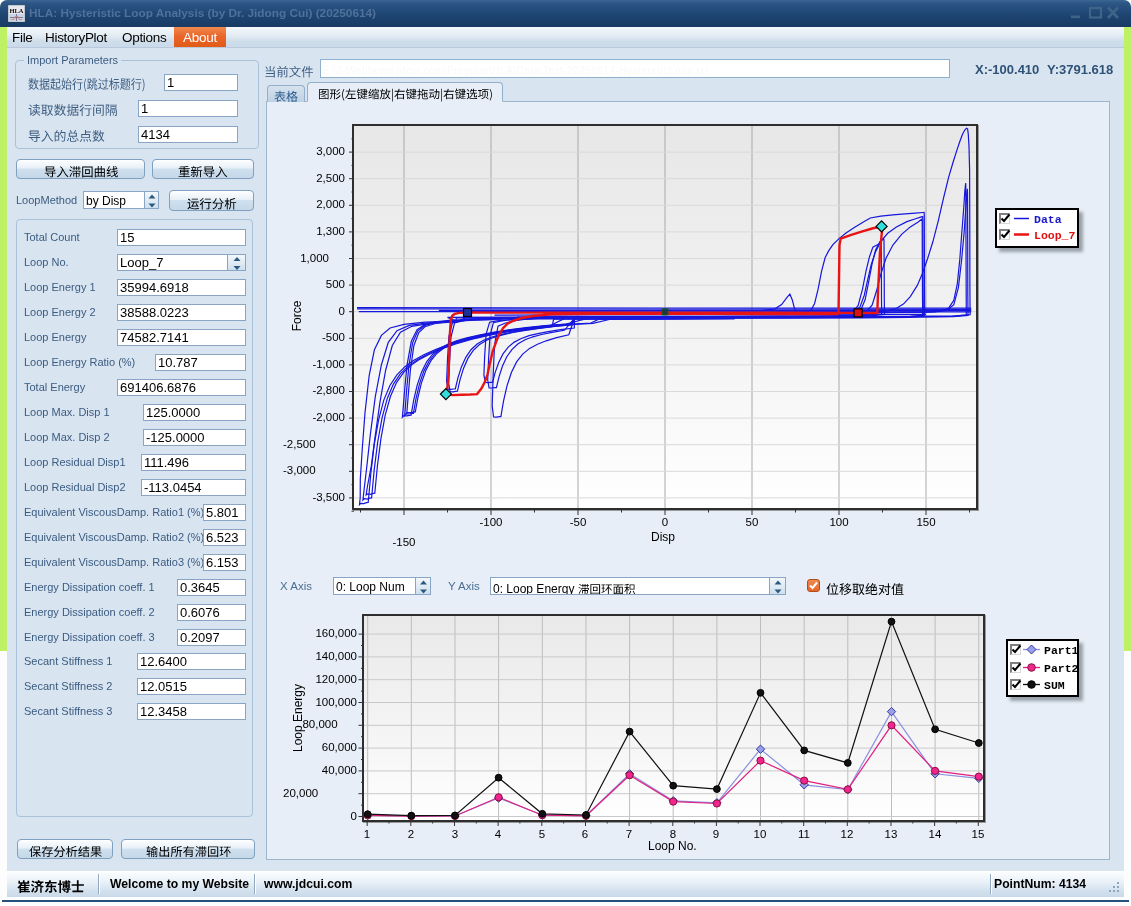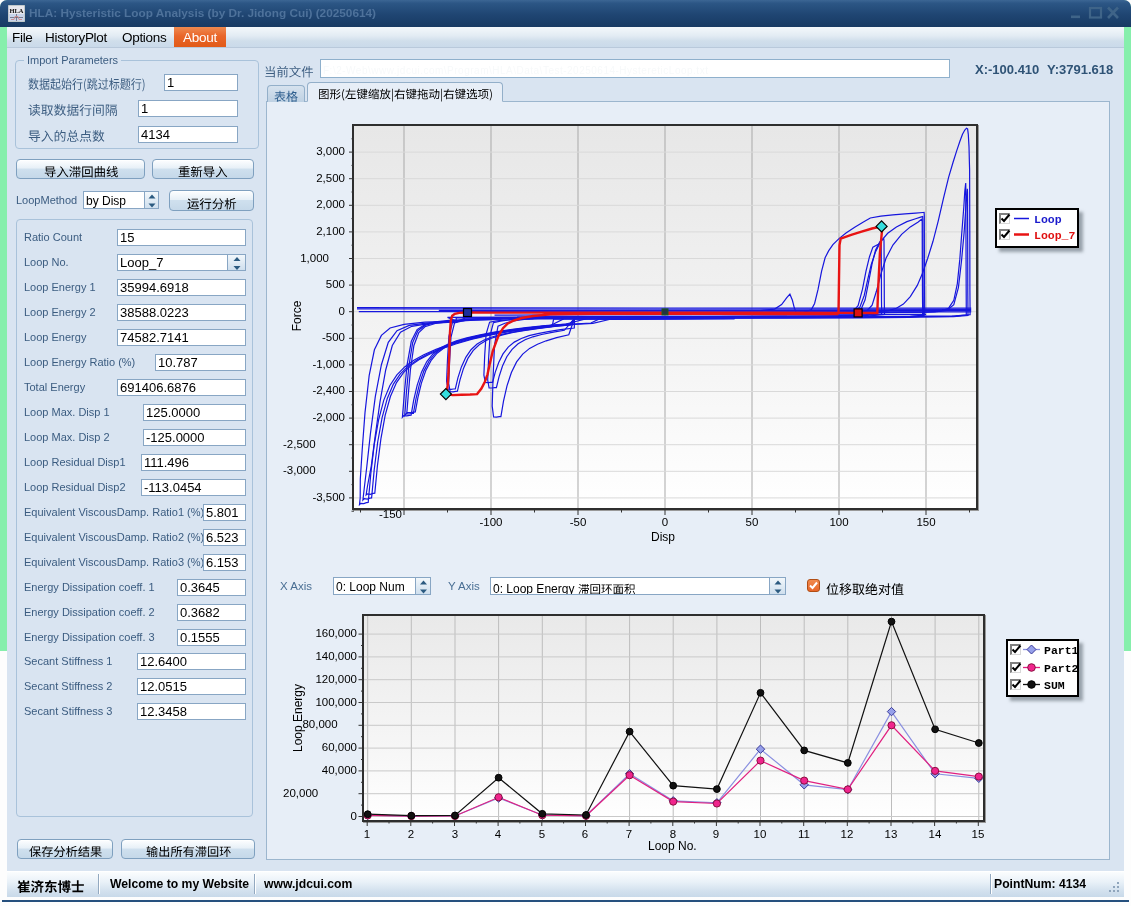--- a/index.html
+++ b/index.html
@@ -1,17 +1,17 @@
 <!DOCTYPE html>
 <html><head><meta charset="utf-8"><style>
 *{margin:0;padding:0;box-sizing:border-box}
 html,body{width:1131px;height:906px;overflow:hidden}
 body{font-family:"Liberation Sans",sans-serif;position:relative;background:#fdfdfd}
 .abs{position:absolute}
-#win{position:absolute;left:0;top:0;width:1131px;height:651px;background:#86efac;border-radius:8px 8px 0 0}
+#win{position:absolute;left:0;top:0;width:1131px;height:651px;background:#bef264;border-radius:8px 8px 0 0}
 #titlebar{position:absolute;left:0;top:0;width:1131px;height:27px;border-radius:7px 7px 0 0;
  background:linear-gradient(#3c6694 0%,#2c5685 12%,#1f4572 55%,#183a63 100%)}
 #title{position:absolute;left:29px;top:6px;font-size:11.8px;font-weight:bold;color:#4e729b;letter-spacing:0px}
 #menubar{position:absolute;left:7px;top:27px;width:1117px;height:21px;
  background:linear-gradient(#f4f8fb 0%,#e2ebf3 45%,#d0deeb 70%,#cadaea 100%);border-bottom:1px solid #b9c9db}
 .menuitem{position:absolute;top:3px;font-size:13.5px;letter-spacing:-0.3px;color:#000}
 #client{position:absolute;left:7px;top:48px;width:1117px;height:823px;background:#d9e4f1}
 .gbox{position:absolute;border:1px solid #a9c2da;border-radius:4px}
 .glabel{position:absolute;font-size:11px;color:#3b5c80;background:#d9e4f1;padding:0 3px;line-height:12px}
 .flabel{position:absolute;font-size:11px;color:#3b5c80;white-space:nowrap}
@@ -79,21 +79,21 @@
     <div class="flabel" style="left:16px;top:194px;font-size:11px">LoopMethod</div>
     <div class="inp" style="left:83px;top:191px;width:62px;height:18px;padding-top:2px;font-size:12px">by Disp</div>
     <div class="spin" style="left:145px;top:191px;width:14px;height:18px"><svg width="14" height="18">
         <path d="M3.5 6.5L10.5 6.5L7.0 2.5Z" fill="#2b5a80"></path>
         <path d="M3.5 11.5L10.5 11.5L7.0 15.5Z" fill="#2b5a80"></path>
       </svg></div>
     <div class="btn" style="left:169px;top:190px;width:85px;height:21px;padding-top:3px"><svg class="zh " style="vertical-align:-3px" width="50" height="18" viewBox="0 0 50 18">
         <path fill="#000" d="M4.7 4.7V5.6H11.0V4.7ZM0.8 5.2C1.6 5.7 2.6 6.5 3.0 6.9L3.7 6.2C3.2 5.8 2.2 5.1 1.5 4.6ZM4.6 12.9C5.0 12.7 5.6 12.7 10.2 12.3L10.7 13.2L11.5 12.8C11.1 11.9 10.1 10.2 9.3 9.0L8.5 9.4C8.9 10.0 9.4 10.8 9.8 11.5L5.7 11.8C6.3 10.8 7.0 9.6 7.5 8.5H11.8V7.6H3.9V8.5H6.4C5.9 9.7 5.2 10.9 5.0 11.2C4.7 11.6 4.6 11.9 4.3 12.0C4.4 12.2 4.6 12.7 4.6 12.9ZM3.1 8.3H0.5V9.2H2.2V13.1C1.7 13.4 1.1 13.9 0.5 14.6L1.1 15.4C1.7 14.6 2.3 13.9 2.8 13.9C3.0 13.9 3.5 14.3 4.0 14.6C4.8 15.1 5.9 15.3 7.4 15.3C8.7 15.3 10.9 15.2 11.7 15.1C11.7 14.9 11.9 14.4 12.0 14.1C10.7 14.3 8.8 14.4 7.4 14.4C6.1 14.4 5.0 14.3 4.2 13.8C3.7 13.5 3.4 13.2 3.1 13.1Z M17.8 4.7V5.6H23.9V4.7ZM15.7 4.0C15.1 4.9 13.9 6.0 12.8 6.7C13.0 6.8 13.3 7.2 13.4 7.4C14.5 6.6 15.8 5.4 16.6 4.3ZM17.2 8.1V9.0H21.4V14.2C21.4 14.4 21.3 14.4 21.1 14.4C20.9 14.5 20.0 14.5 19.2 14.4C19.3 14.7 19.4 15.1 19.5 15.3C20.7 15.3 21.4 15.3 21.8 15.2C22.2 15.0 22.4 14.8 22.4 14.2V9.0H24.2V8.1ZM16.2 6.6C15.4 8.0 14.0 9.5 12.7 10.4C12.9 10.6 13.2 11.0 13.4 11.2C13.8 10.8 14.3 10.4 14.8 9.9V15.4H15.7V8.9C16.2 8.2 16.7 7.6 17.1 6.9Z M33.1 4.2 32.3 4.5C33.2 6.4 34.7 8.4 36.0 9.5C36.1 9.3 36.5 8.9 36.7 8.7C35.4 7.8 33.9 5.9 33.1 4.2ZM28.8 4.2C28.1 6.1 26.8 7.8 25.3 8.9C25.6 9.1 26.0 9.4 26.1 9.6C26.5 9.3 26.8 9.1 27.1 8.7V9.6H29.5C29.2 11.7 28.5 13.7 25.6 14.6C25.8 14.8 26.1 15.2 26.2 15.4C29.3 14.3 30.2 12.0 30.5 9.6H33.9C33.7 12.7 33.5 13.9 33.2 14.2C33.1 14.3 33.0 14.4 32.7 14.4C32.4 14.4 31.6 14.4 30.8 14.3C31.0 14.5 31.1 14.9 31.1 15.2C31.9 15.3 32.7 15.3 33.1 15.2C33.5 15.2 33.8 15.1 34.1 14.8C34.5 14.3 34.7 12.9 34.9 9.1C34.9 9.0 34.9 8.7 34.9 8.7H27.2C28.2 7.5 29.2 6.1 29.8 4.5Z M43.2 5.3V9.2C43.2 10.9 43.1 13.2 41.9 14.9C42.2 15.0 42.5 15.2 42.7 15.4C43.9 13.6 44.1 11.0 44.1 9.2V9.1H46.3V15.4H47.2V9.1H49.1V8.2H44.1V6.0C45.6 5.7 47.2 5.3 48.3 4.8L47.6 4.1C46.5 4.6 44.8 5.0 43.2 5.3ZM39.8 4.0V6.6H37.9V7.5H39.7C39.3 9.2 38.4 11.2 37.6 12.2C37.8 12.4 38.0 12.8 38.1 13.1C38.7 12.2 39.3 10.9 39.8 9.5V15.4H40.7V9.3C41.1 10.0 41.6 10.8 41.8 11.2L42.4 10.5C42.2 10.1 41.1 8.7 40.7 8.2V7.5H42.5V6.6H40.7V4.0Z"></path>
       </svg></div>
     <div class="gbox" style="left:16px;top:219px;width:237px;height:598px"></div>
-    <div class="flabel" style="left:24px;top:231px">Ratio Count</div>
+    <div class="flabel" style="left:24px;top:231px">Total Count</div>
     <div class="inp" style="left:117px;top:229px;width:129px;height:17px">15</div>
     <div class="flabel" style="left:24px;top:256px">Loop No.</div>
     <div class="inp" style="left:117px;top:254px;width:111px;height:17px">Loop_7</div>
     <div class="spin" style="left:228px;top:254px;width:18px;height:17px"><svg width="18" height="17">
         <path d="M5.5 6.0L12.5 6.0L9.0 2.0Z" fill="#2b5a80"></path>
         <path d="M5.5 11.0L12.5 11.0L9.0 15.0Z" fill="#2b5a80"></path>
       </svg></div>
     <div class="flabel" style="left:24px;top:281px">Loop Energy 1</div>
     <div class="inp" style="left:117px;top:279px;width:129px;height:17px">35994.6918</div>
     <div class="flabel" style="left:24px;top:306px">Loop Energy 2</div>
@@ -114,23 +114,23 @@
     <div class="inp" style="left:141px;top:479px;width:105px;height:17px">-113.0454</div>
     <div class="flabel" style="left:24px;top:506px">Equivalent ViscousDamp. Ratio1 (%)</div>
     <div class="inp" style="left:203px;top:504px;width:43px;height:17px">5.801</div>
     <div class="flabel" style="left:24px;top:531px">Equivalent ViscousDamp. Ratio2 (%)</div>
     <div class="inp" style="left:203px;top:529px;width:43px;height:17px">6.523</div>
     <div class="flabel" style="left:24px;top:556px">Equivalent ViscousDamp. Ratio3 (%)</div>
     <div class="inp" style="left:203px;top:554px;width:43px;height:17px">6.153</div>
     <div class="flabel" style="left:24px;top:581px">Energy Dissipation coeff. 1</div>
     <div class="inp" style="left:177px;top:579px;width:69px;height:17px">0.3645</div>
     <div class="flabel" style="left:24px;top:606px">Energy Dissipation coeff. 2</div>
-    <div class="inp" style="left:177px;top:604px;width:69px;height:17px">0.3682</div>
+    <div class="inp" style="left:177px;top:604px;width:69px;height:17px">0.6076</div>
     <div class="flabel" style="left:24px;top:631px">Energy Dissipation coeff. 3</div>
-    <div class="inp" style="left:177px;top:629px;width:69px;height:17px">0.1555</div>
+    <div class="inp" style="left:177px;top:629px;width:69px;height:17px">0.2097</div>
     <div class="flabel" style="left:24px;top:655px">Secant Stiffness 1</div>
     <div class="inp" style="left:137px;top:653px;width:109px;height:17px">12.6400</div>
     <div class="flabel" style="left:24px;top:680px">Secant Stiffness 2</div>
     <div class="inp" style="left:137px;top:678px;width:109px;height:17px">12.0515</div>
     <div class="flabel" style="left:24px;top:705px">Secant Stiffness 3</div>
     <div class="inp" style="left:137px;top:703px;width:109px;height:17px">12.3458</div>
     <div class="btn" style="left:17px;top:839px;width:96px;height:20px;padding-top:2px"><svg class="zh " style="vertical-align:-3px" width="73" height="18" viewBox="0 0 73 18">
         <path fill="#000" d="M5.5 5.3H10.1V7.5H5.5ZM4.6 4.5V8.4H7.3V9.9H3.7V10.7H6.8C5.9 12.0 4.6 13.2 3.4 13.9C3.6 14.0 3.9 14.4 4.0 14.6C5.2 13.9 6.4 12.7 7.3 11.3V15.1H8.2V11.3C9.0 12.6 10.2 13.9 11.3 14.6C11.5 14.4 11.8 14.1 12.0 13.9C10.8 13.2 9.5 12.0 8.8 10.7H11.6V9.9H8.2V8.4H11.0V4.5ZM3.4 3.9C2.7 5.8 1.5 7.6 0.3 8.8C0.4 9.0 0.7 9.5 0.8 9.7C1.2 9.2 1.7 8.7 2.1 8.1V15.1H3.0V6.7C3.5 5.9 3.9 5.1 4.2 4.2Z M19.7 9.9V10.9H16.3V11.8H19.7V14.0C19.7 14.2 19.6 14.2 19.4 14.3C19.2 14.3 18.5 14.3 17.7 14.2C17.8 14.5 17.9 14.9 17.9 15.1C19.0 15.1 19.7 15.1 20.1 15.0C20.5 14.8 20.6 14.6 20.6 14.0V11.8H23.9V10.9H20.6V10.2C21.5 9.6 22.4 8.9 23.1 8.1L22.5 7.7L22.3 7.7H17.3V8.6H21.5C21.0 9.1 20.3 9.6 19.7 9.9ZM16.9 3.9C16.8 4.4 16.6 5.0 16.4 5.5H13.0V6.4H16.0C15.2 8.1 14.1 9.6 12.6 10.7C12.7 10.9 12.9 11.3 13.0 11.5C13.6 11.1 14.1 10.7 14.5 10.2V15.1H15.4V9.1C16.1 8.3 16.6 7.4 17.0 6.4H23.7V5.5H17.4C17.5 5.1 17.7 4.6 17.8 4.1Z M32.6 4.1 31.8 4.5C32.6 6.3 34.1 8.3 35.4 9.4C35.6 9.1 35.9 8.8 36.1 8.6C34.9 7.6 33.4 5.8 32.6 4.1ZM28.4 4.1C27.6 6.0 26.4 7.7 24.9 8.8C25.2 8.9 25.6 9.3 25.7 9.5C26.0 9.2 26.4 8.9 26.7 8.6V9.4H29.0C28.8 11.5 28.1 13.4 25.2 14.4C25.4 14.6 25.6 14.9 25.8 15.2C28.9 14.0 29.7 11.8 30.0 9.4H33.3C33.2 12.5 33.0 13.7 32.7 14.0C32.6 14.1 32.4 14.1 32.2 14.1C31.9 14.1 31.1 14.1 30.3 14.1C30.5 14.3 30.6 14.7 30.6 15.0C31.4 15.0 32.2 15.0 32.6 15.0C33.0 15.0 33.3 14.9 33.5 14.6C34.0 14.1 34.1 12.7 34.3 9.0C34.3 8.8 34.3 8.5 34.3 8.5H26.7C27.8 7.4 28.7 6.0 29.3 4.4Z M42.5 5.2V9.0C42.5 10.7 42.4 13.0 41.3 14.6C41.5 14.7 41.9 15.0 42.0 15.1C43.2 13.4 43.3 10.8 43.3 9.0V9.0H45.6V15.1H46.5V9.0H48.3V8.1H43.3V5.9C44.8 5.6 46.4 5.2 47.6 4.8L46.8 4.0C45.8 4.5 44.0 5.0 42.5 5.2ZM39.1 3.9V6.5H37.3V7.4H39.1C38.6 9.1 37.8 11.0 37.0 12.0C37.1 12.2 37.4 12.6 37.5 12.8C38.1 12.0 38.7 10.7 39.1 9.3V15.1H40.0V9.2C40.5 9.8 40.9 10.6 41.2 11.0L41.7 10.3C41.5 9.9 40.5 8.6 40.0 8.0V7.4H41.8V6.5H40.0V3.9Z M49.2 13.5 49.4 14.4C50.6 14.2 52.2 13.8 53.8 13.5L53.7 12.6C52.0 13.0 50.4 13.3 49.2 13.5ZM49.5 8.9C49.7 8.9 50.0 8.8 51.5 8.6C51.0 9.4 50.5 10.0 50.2 10.2C49.8 10.7 49.5 11.0 49.3 11.0C49.4 11.3 49.5 11.7 49.6 11.9C49.9 11.7 50.3 11.7 53.7 11.0C53.7 10.8 53.6 10.5 53.7 10.2L50.9 10.7C51.9 9.6 52.9 8.3 53.7 7.0L52.9 6.5C52.6 6.9 52.4 7.4 52.1 7.8L50.5 7.9C51.2 6.9 51.9 5.6 52.4 4.4L51.5 4.0C51.0 5.4 50.1 6.9 49.9 7.3C49.6 7.7 49.4 8.0 49.2 8.0C49.3 8.3 49.4 8.7 49.5 8.9ZM56.6 3.9V5.5H53.8V6.4H56.6V8.3H54.1V9.2H60.1V8.3H57.5V6.4H60.3V5.5H57.5V3.9ZM54.4 10.4V15.1H55.3V14.6H58.9V15.1H59.8V10.4ZM55.3 13.8V11.3H58.9V13.8Z M62.9 4.5V9.3H66.6V10.4H61.8V11.2H65.9C64.8 12.4 63.0 13.4 61.4 14.0C61.6 14.2 61.9 14.5 62.1 14.7C63.7 14.1 65.4 13.0 66.6 11.6V15.1H67.6V11.6C68.8 12.9 70.6 14.0 72.2 14.7C72.3 14.4 72.6 14.1 72.8 13.9C71.2 13.4 69.5 12.3 68.3 11.2H72.5V10.4H67.6V9.3H71.3V4.5ZM63.9 7.3H66.6V8.6H63.9ZM67.6 7.3H70.4V8.6H67.6ZM63.9 5.3H66.6V6.5H63.9ZM67.6 5.3H70.4V6.5H67.6Z"></path>
       </svg></div>
     <div class="btn" style="left:121px;top:839px;width:134px;height:20px;padding-top:2px"><svg class="zh " style="vertical-align:-3px" width="85" height="18" viewBox="0 0 85 18">
@@ -202,32 +202,32 @@
       <polyline points="484.5,188.1 485.5,119.0 486.7,112.6 497.2,108.9 507.6,105.7 518.1,102.5 527.6,100.4 528.2,102.5 525.9,127.0 524.1,164.2 523.3,187.0 485.0,186.9 415.4,186.8 345.8,186.7 276.2,186.7 206.6,186.6 137.0,186.6 113.5,186.5 105.2,186.9 100.8,187.8 98.2,189.8 96.8,194.5 95.9,207.8 95.2,229.1 94.5,247.2 93.7,259.4 92.6,265.3 91.9,268.1 98.7,269.1 107.4,268.8 116.1,268.5 123.1,268.1 127.4,262.6 130.9,255.7 133.5,248.3 136.1,236.6 138.7,225.4 141.9,216.6 144.7,209.4 149.0,202.2 153.4,197.8 158.9,194.9 167.6,192.0 179.1,190.0 196.3,188.4 215.3,188.0 241.4,187.8 276.2,187.8 311.0,187.9 363.2,187.9 415.4,188.0 458.9,188.1 484.5,188.1" fill="none" stroke="#e81414" stroke-width="2.4"></polyline>
       <rect x="109.5" y="182.5" width="8" height="8" fill="#1b2f9e" stroke="#000" stroke-width="1.2"></rect>
       <rect x="500.1" y="182.9" width="8" height="8" fill="#dd1111" stroke="#000" stroke-width="1.2"></rect>
       <rect x="308.0" y="182.9" width="6" height="6" fill="#223344" stroke="#1a5c1a" stroke-width="1"></rect>
       <path d="M91.9 262.6L97.4 268.1L91.9 273.6L86.4 268.1Z" fill="#35dede" stroke="#000" stroke-width="1.2"></path>
       <path d="M527.6 94.9L533.1 100.4L527.6 105.9L522.1 100.4Z" fill="#35dede" stroke="#000" stroke-width="1.2"></path>
     </svg>
     <div class="tl" style="left:283px;top:145px;width:62px;text-align:right">3,000</div>
     <div class="tl" style="left:283px;top:172px;width:62px;text-align:right">2,500</div>
     <div class="tl" style="left:283px;top:198px;width:62px;text-align:right">2,000</div>
-    <div class="tl" style="left:283px;top:225px;width:62px;text-align:right">2,100</div>
+    <div class="tl" style="left:283px;top:225px;width:62px;text-align:right">1,300</div>
     <div class="tl" style="left:267px;top:252px;width:62px;text-align:right">1,000</div>
     <div class="tl" style="left:283px;top:278px;width:62px;text-align:right">500</div>
     <div class="tl" style="left:283px;top:305px;width:62px;text-align:right">0</div>
     <div class="tl" style="left:283px;top:331px;width:62px;text-align:right">-500</div>
     <div class="tl" style="left:283px;top:358px;width:62px;text-align:right">-1,000</div>
-    <div class="tl" style="left:283px;top:384px;width:62px;text-align:right">-2,400</div>
+    <div class="tl" style="left:283px;top:384px;width:62px;text-align:right">-2,800</div>
     <div class="tl" style="left:283px;top:411px;width:62px;text-align:right">-2,000</div>
     <div class="tl" style="left:283px;top:438px;width:62px;text-align:left">-2,500</div>
     <div class="tl" style="left:283px;top:464px;width:62px;">-3,000</div>
     <div class="tl" style="left:283px;top:491px;width:62px;text-align:right">-3,500</div>
-    <div class="tl" style="left:379px;top:508px;width:50px;text-align:left">-150</div>
+    <div class="tl" style="left:379px;top:536px;width:50px;text-align:center">-150</div>
     <div class="tl" style="left:466px;top:516px;width:50px;text-align:center">-100</div>
     <div class="tl" style="left:553px;top:516px;width:50px;text-align:center">-50</div>
     <div class="tl" style="left:640px;top:516px;width:50px;text-align:center">0</div>
     <div class="tl" style="left:727px;top:516px;width:50px;text-align:center">50</div>
     <div class="tl" style="left:814px;top:516px;width:50px;text-align:center">100</div>
     <div class="tl" style="left:901px;top:516px;width:50px;text-align:center">150</div>
     <svg width="1131" height="906" viewBox="0 0 1131 906" style="position:absolute;left:0;top:0;pointer-events:none">
       <g stroke="#333" stroke-width="1">
         <line x1="349" y1="152.1" x2="354" y2="152.1"></line>
         <line x1="351.5" y1="165.4" x2="354" y2="165.4"></line>
@@ -279,21 +279,21 @@
     <div class="atitle" style="left:651px;top:530px">Disp</div>
     <div class="leg" style="left:995px;top:208px;width:84px;height:40px"></div>
     <div style="position:absolute;left:999px;top:213px;width:11px;height:11px;background:#fff;border-top:2px solid #808080;border-left:2px solid #808080;border-right:1px solid #d8d8d8;border-bottom:1px solid #d8d8d8">
       <svg width="11" height="11" viewBox="0 0 11 11" style="position:absolute;left:-1px;top:-2px">
         <path d="M1.5 5.5L4 8L9.5 1.5" stroke="#000" stroke-width="2" fill="none"></path>
       </svg>
     </div>
     <svg class="abs" style="left:1013px;top:213px" width="18" height="11">
       <line x1="1" y1="5.5" x2="16" y2="5.5" stroke="#1616dd" stroke-width="1.5"></line>
     </svg>
-    <div class="legtxt" style="left:1034px;top:213px;color:#1a1acc">Loop</div>
+    <div class="legtxt" style="left:1034px;top:213px;color:#1a1acc">Data</div>
     <div style="position:absolute;left:999px;top:229px;width:11px;height:11px;background:#fff;border-top:2px solid #808080;border-left:2px solid #808080;border-right:1px solid #d8d8d8;border-bottom:1px solid #d8d8d8">
       <svg width="11" height="11" viewBox="0 0 11 11" style="position:absolute;left:-1px;top:-2px">
         <path d="M1.5 5.5L4 8L9.5 1.5" stroke="#000" stroke-width="2" fill="none"></path>
       </svg>
     </div>
     <svg class="abs" style="left:1013px;top:229px" width="18" height="11">
       <line x1="1" y1="5.5" x2="16" y2="5.5" stroke="#e81414" stroke-width="2.5"></line>
     </svg>
     <div class="legtxt" style="left:1034px;top:229px;color:#e01010">Loop_7</div>
     <div class="flabel" style="left:280px;top:580px;font-size:11.5px;color:#4a6f94">X Axis</div>

